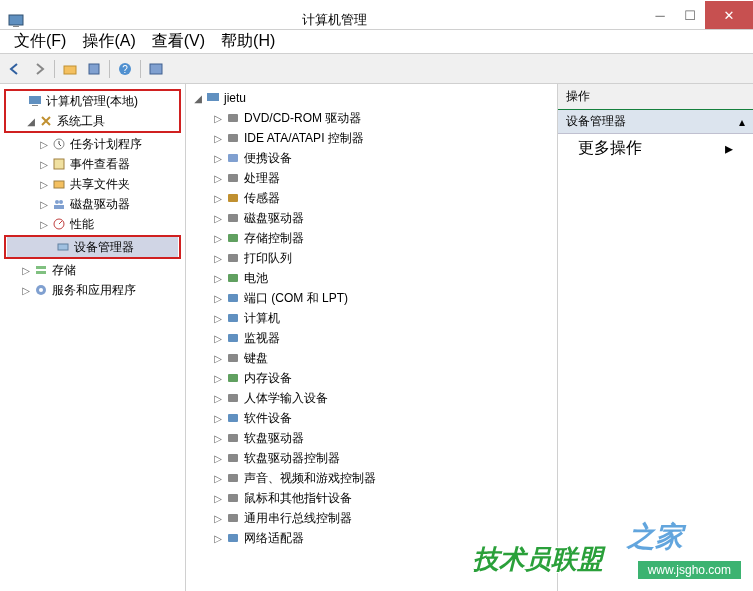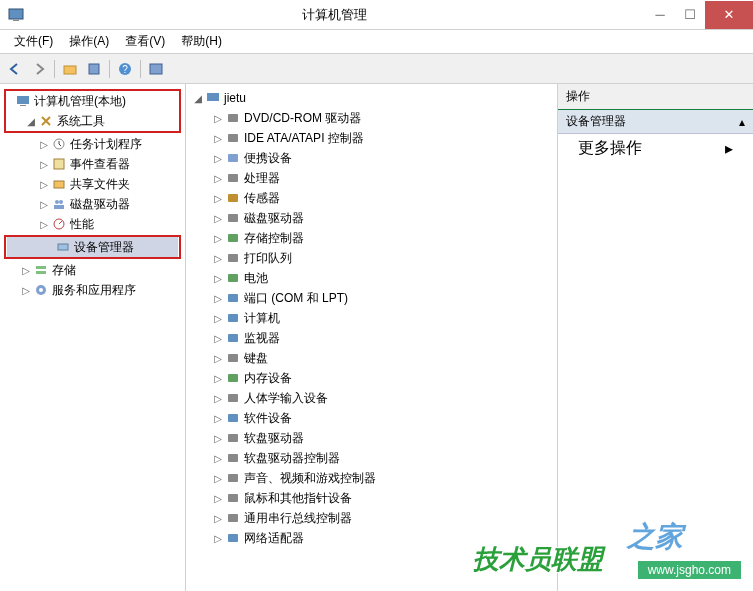--- a/index.html
+++ b/index.html
@@ -1,40 +1,40 @@
 <!DOCTYPE html>
 <html><head>
   <meta charset="utf-8">
   <style>
     * { margin: 0; padding: 0; box-sizing: border-box; font-family: "Microsoft YaHei", "SimSun", sans-serif; }
     body { width: 753px; height: 591px; background: #fff; overflow: hidden; font-size: 12px; position: relative; }
     
-    .titlebar { height: 30px; background: #fff; display: flex; align-items: center; border-bottom: 1px solid #d0d0d0; }
+    .titlebar { height: 30px; background: #fff; display: flex; align-items: flex-end; border-bottom: 1px solid #d0d0d0; }
     .titlebar-icon { width: 16px; height: 16px; margin-left: 8px; }
     .titlebar-title { flex: 1; text-align: center; font-size: 13px; }
     .win-controls { display: flex; }
     .win-btn { width: 30px; height: 28px; display: flex; align-items: center; justify-content: center; font-size: 13px; }
     .win-btn.close { background: #c75050; color: #fff; width: 48px; }
     .win-btn.min, .win-btn.max { color: #666; }
     
     .menubar { height: 24px; display: flex; align-items: center; padding-left: 6px; background: #fff; border-bottom: 1px solid #d0d0d0; }
-    .menu-item { padding: 3px 8px; font-size: 12px; }
+    .menu-item { padding: 3px 8px; font-size: 16px; }
     
     .toolbar { height: 30px; display: flex; align-items: center; padding-left: 4px; background: #f0f0f0; border-bottom: 1px solid #d0d0d0; gap: 2px; }
     .tool-btn { width: 22px; height: 22px; display: flex; align-items: center; justify-content: center; }
     .tool-sep { width: 1px; height: 18px; background: #c0c0c0; margin: 0 2px; }
     
     .content { display: flex; height: 507px; }
     
     .left-panel { width: 186px; border-right: 1px solid #d0d0d0; padding: 4px 2px; overflow: hidden; }
     .tree-node { display: flex; align-items: center; height: 20px; white-space: nowrap; }
     .tree-toggle { width: 12px; height: 12px; display: inline-flex; align-items: center; justify-content: center; font-size: 10px; color: #666; margin-right: 1px; }
     .tree-icon { width: 16px; height: 16px; margin-right: 3px; display: inline-flex; align-items: center; justify-content: center; }
     .tree-label { font-size: 12px; }
-    .indent-0 { padding-left: 8px; }
+    .indent-0 { padding-left: 20px; }
     .indent-1 { padding-left: 18px; }
     .indent-2 { padding-left: 36px; }
     .highlight-box { border: 2px solid #d02020; padding: 0 1px; margin: 1px 2px; }
     .highlight-box.single { }
     .selected { background: #d0d5e5; }
     
     .mid-panel { flex: 1; border-right: 1px solid #d0d0d0; padding: 4px 2px; overflow: hidden; }
     .dev-node { display: flex; align-items: center; height: 20px; white-space: nowrap; }
     .dev-indent-0 { padding-left: 4px; }
     .dev-indent-1 { padding-left: 24px; }

